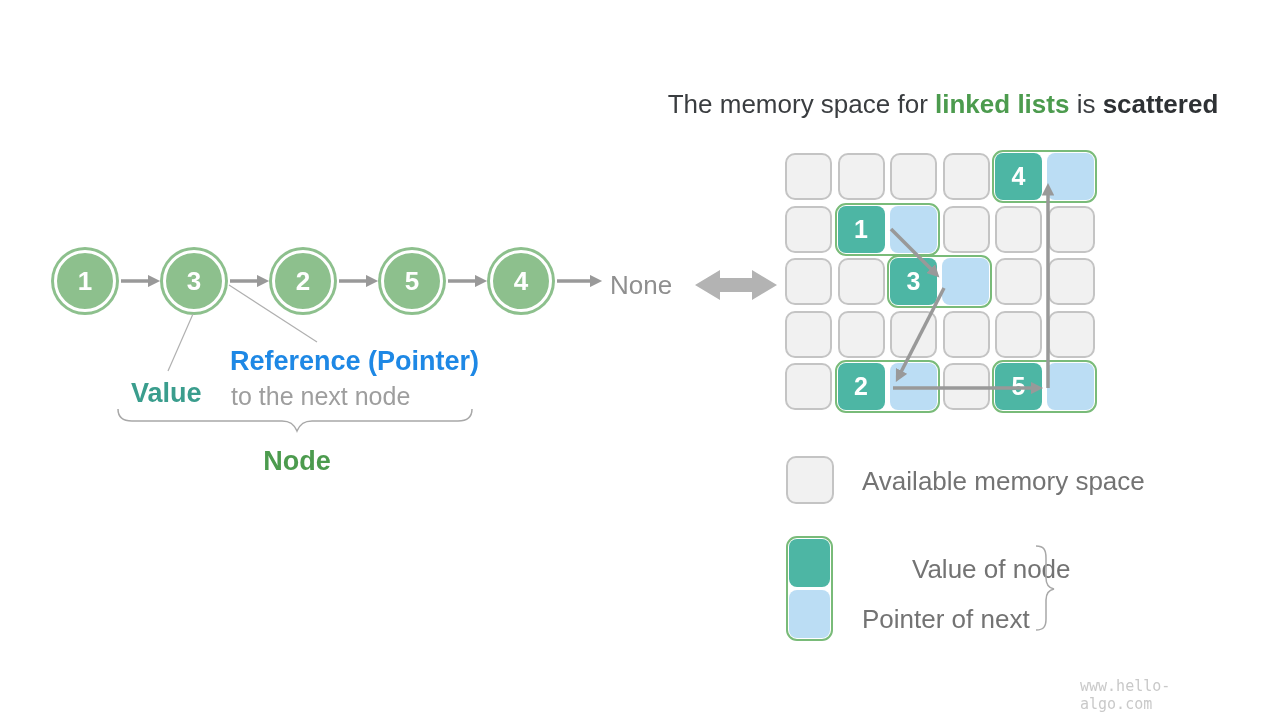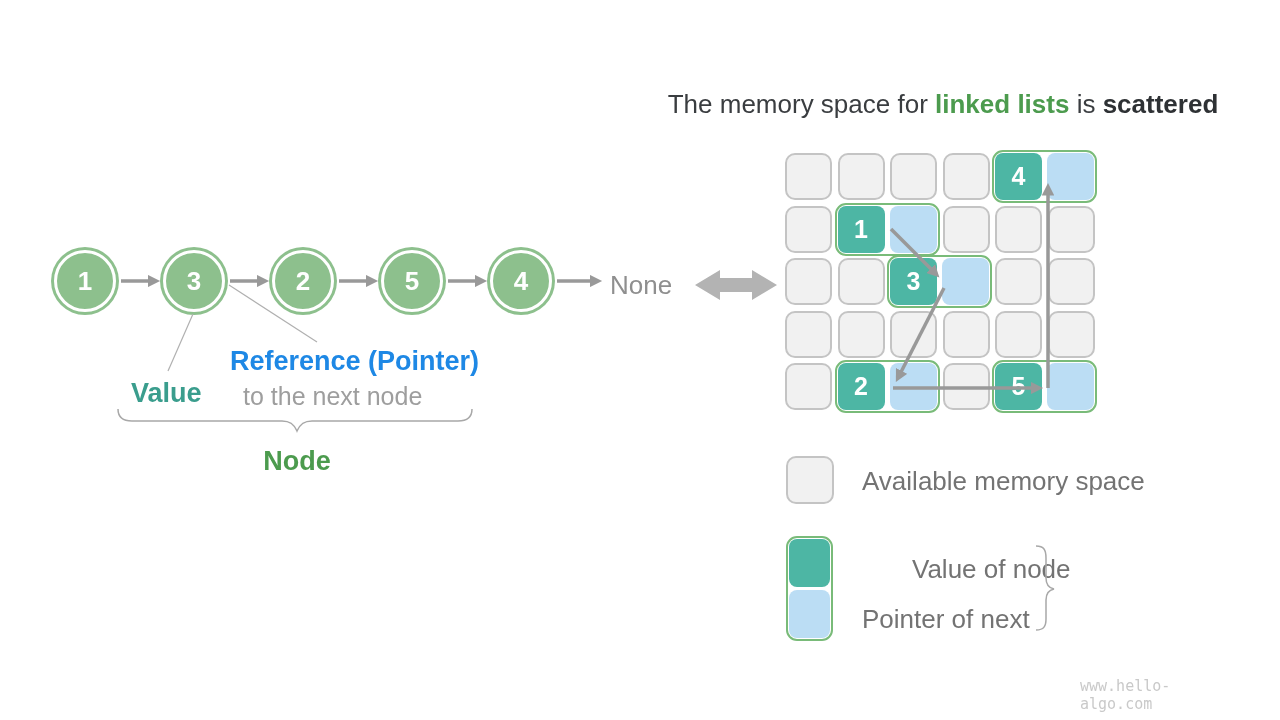--- a/index.html
+++ b/index.html
@@ -15,21 +15,21 @@
   .ll-heading{position:absolute;left:66px;top:182px;font-size:27px;font-weight:bold;color:#4C9B4E;}
 
   .ll-node{position:absolute;width:56px;height:56px;border-radius:50%;background:#8DC08D;
            border:3px solid #fff;box-shadow:0 0 0 3px #8DC08D;color:#fff;font-size:26px;
            font-weight:bold;display:flex;align-items:center;justify-content:center;z-index:3;}
 
   .none-label{position:absolute;left:610px;top:270px;font-size:26px;color:#8F8F8F;}
 
   .value-label{position:absolute;left:131px;top:378px;font-size:27px;font-weight:bold;color:#3A9D8D;}
   .ref-label{position:absolute;left:230px;top:346px;font-size:27px;font-weight:bold;color:#1E88E5;}
-  .ref-sub{position:absolute;left:243px;top:382px;font-size:25px;color:#9E9E9E;}
+  .ref-sub{position:absolute;left:231px;top:382px;font-size:25px;color:#9E9E9E;}
   .node-label{position:absolute;left:297px;top:446px;transform:translateX(-50%);
               font-size:27px;font-weight:bold;color:#4C9B4E;}
 
   .gcell{position:absolute;width:47px;height:47px;box-sizing:border-box;border:2px solid #C4C4C4;
          border-radius:10px;background:#F1F1F1;z-index:2;}
   .pair{position:absolute;box-sizing:border-box;height:53px;border:2px solid #79BB79;
         border-radius:11px;padding:1px;display:flex;gap:5px;background:#fff;z-index:3;}
   .vcell{width:47px;height:47px;border-radius:8px;background:#4DB6A4;color:#fff;
          font-size:25px;font-weight:bold;display:flex;align-items:center;justify-content:center;}
   .pcell{width:47px;height:47px;border-radius:8px;background:#BBDDF4;}

